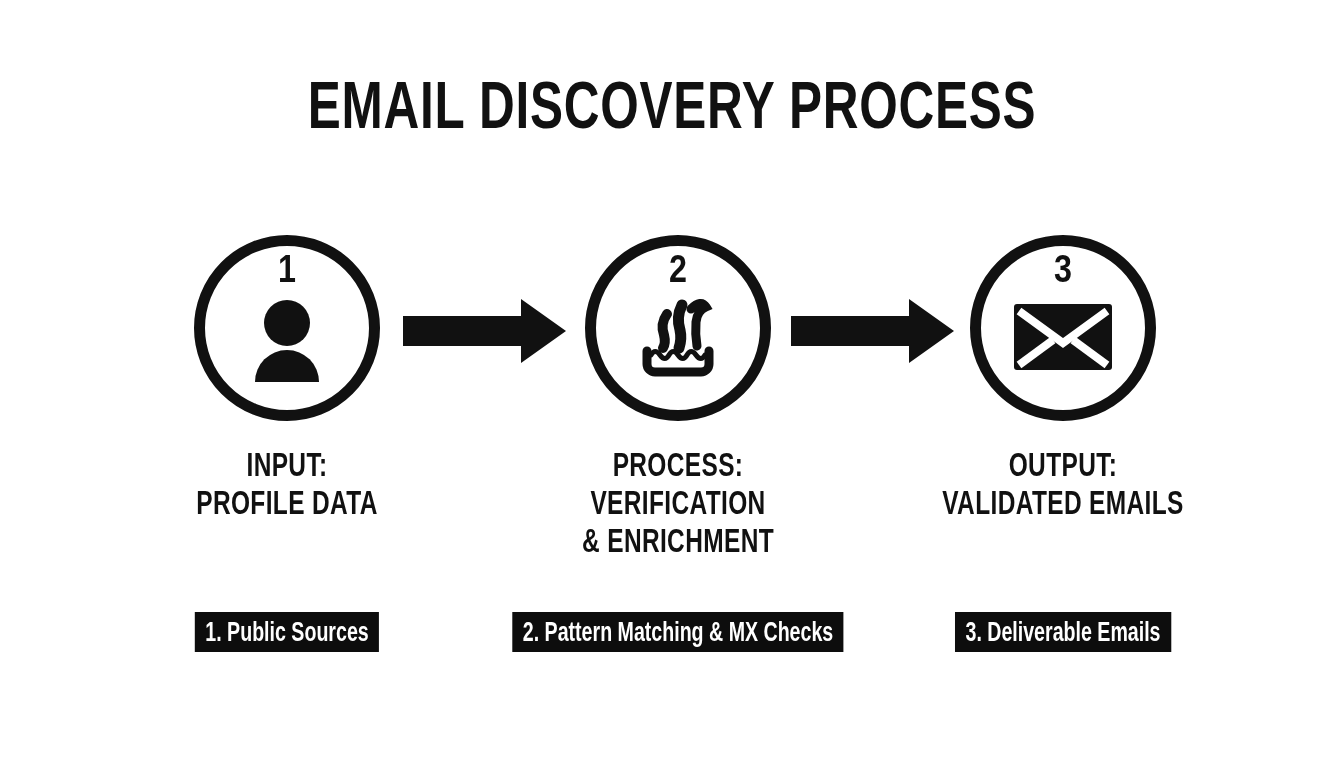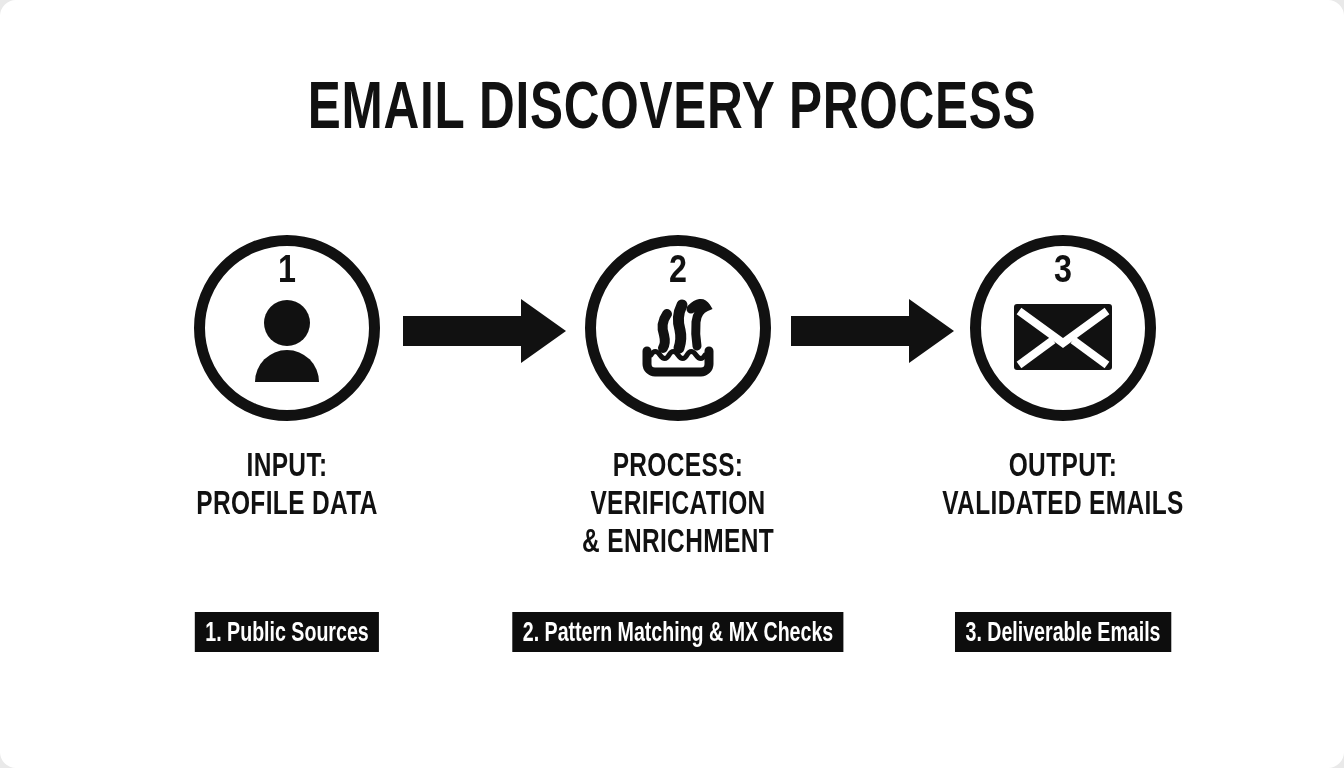--- a/index.html
+++ b/index.html
@@ -11,21 +11,20 @@
   *{margin:0;padding:0;box-sizing:border-box;}
   html,body{background:#e9e9e9;}
   .canvas{
     position:relative;
     width:1344px;height:768px;
     background:var(--bg);
     overflow:hidden;
     font-family:"Liberation Sans","DejaVu Sans",sans-serif;
     color:var(--ink);
     margin:0 auto;
-    border-radius:16px;
   }
   .title{
     position:absolute;top:74px;left:0;right:0;
     text-align:center;
     font-size:66px;font-weight:700;line-height:62px;
     letter-spacing:1px;
     transform:scaleX(0.75);
     white-space:nowrap;
     color:var(--ink);
   }

